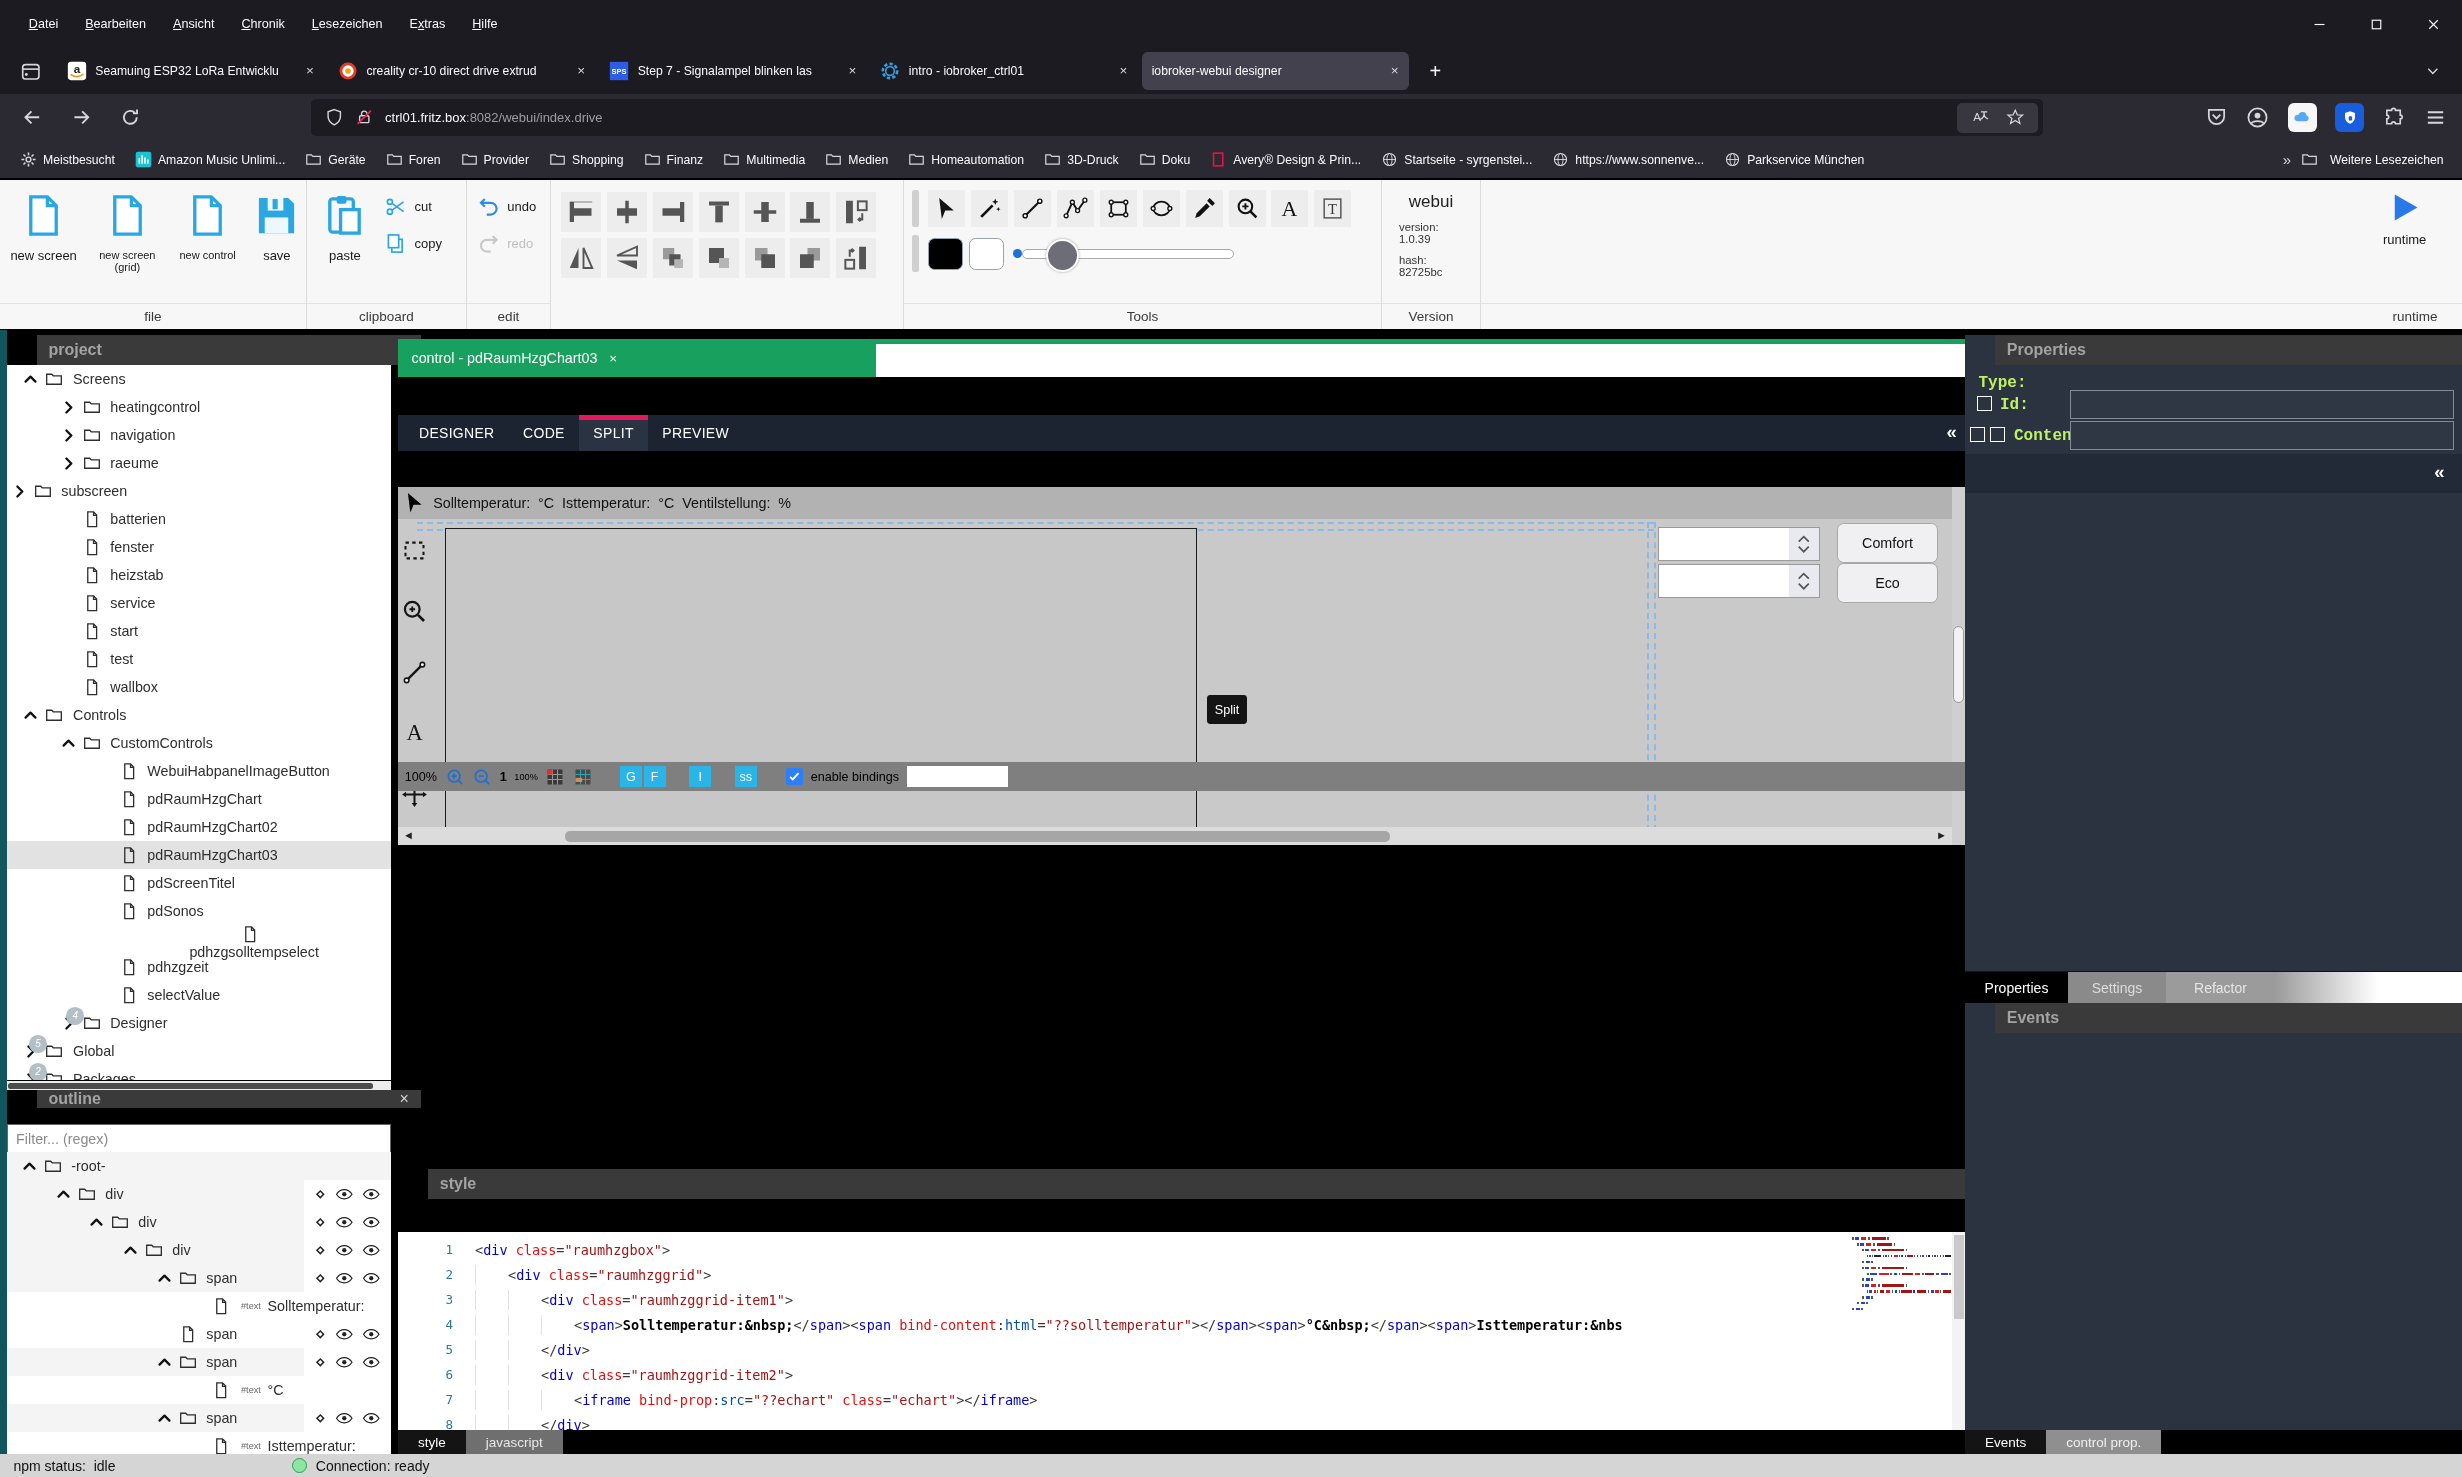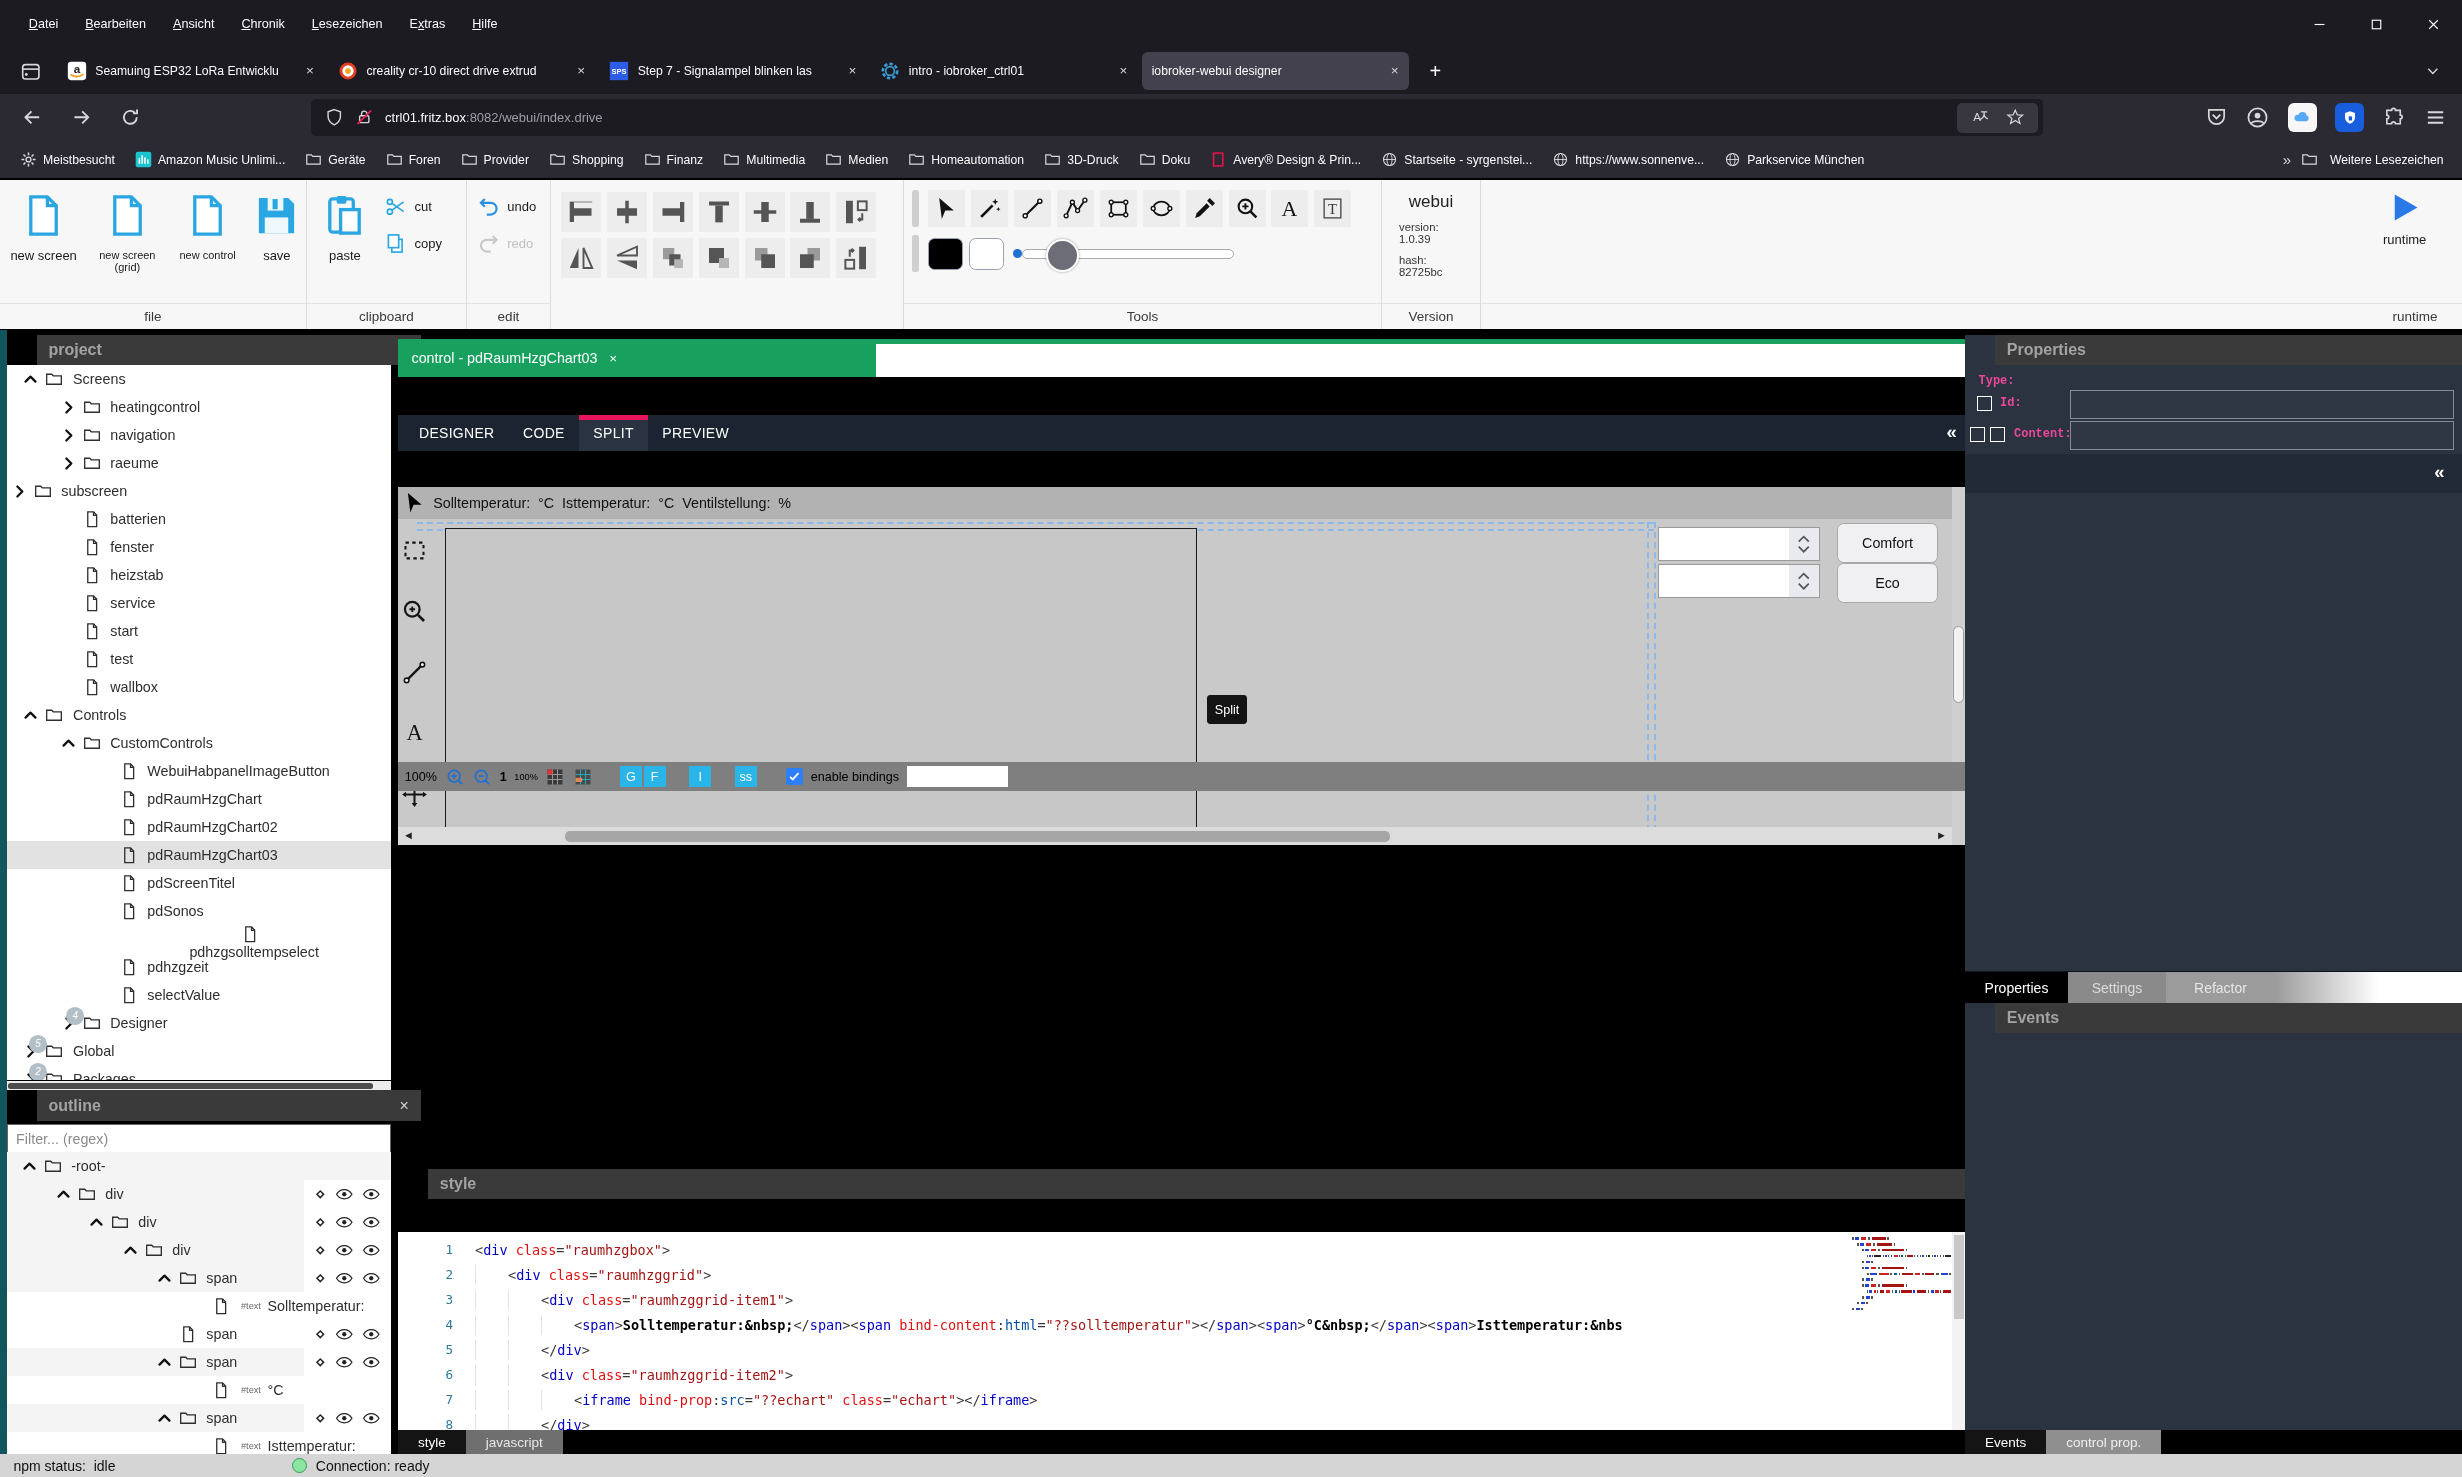--- a/index.html
+++ b/index.html
@@ -158,21 +158,21 @@
   .codev{position:absolute;left:1554px;top:0;width:13.5px;height:100%;background:#f3f3f3;}
   .codev .thumb{position:absolute;left:1.7px;top:2.5px;width:10px;height:84px;background:#c9c9c9;}
 
   .btabs{background:#000;display:flex;align-items:stretch;}
   .btab{display:flex;align-items:center;justify-content:center;font-size:13.5px;padding:0 20px;}
   .btab.on{background:#141414;color:#fff;}
   .btab.off{background:#6f6f6f;color:#e8e8e8;}
 
   
   .rightpanel{position:absolute;left:1965px;top:5px;width:498px;height:1120px;background:#2b3240;}
-  .proplabel{font-family:"Liberation Mono",monospace;font-weight:bold;color:#ec4899;font-size:12px;}
+  .proplabel{font-family:"Liberation Mono",monospace;font-weight:bold;color:#bef264;font-size:16px;}
   .pcheck{width:15px;height:15px;border:1.7px solid #fff;box-sizing:border-box;display:inline-block;flex:0 0 auto;}
   .pinput{position:absolute;left:105px;width:384px;height:29px;background:#2f3644;border:0.8px solid #848b98;box-sizing:border-box;}
   .collstrip{position:absolute;left:0;top:119px;width:100%;height:39px;background:#232a37;}
   .collstrip .collapse{position:absolute;right:18.5px;top:6.7px;}
   .rtabs{position:absolute;left:0;top:636px;width:100%;height:31px;display:flex;border-top:0.8px solid #10131a;}
   .rtab{display:flex;align-items:center;justify-content:center;font-size:14px;}
   .rtabs .fill{flex:1;background:linear-gradient(90deg,#9b9b9b 0%,#ffffff 55%,#ffffff 100%);}
   .eventsbody{position:absolute;left:0;top:698px;width:100%;height:104px;background:#fff;}
   .eventsbody .elabel{position:absolute;left:11.8px;top:6.7px;font-size:14.3px;color:#000;}
   .eventsbody input{position:absolute;left:10px;top:37px;width:458px;height:34px;border:0.8px solid #8a8a8a;border-radius:3.4px;box-sizing:border-box;font-size:13.5px;padding:0 6.7px;outline:none;}
@@ -1173,21 +1173,21 @@
               <path d="M2.5 5.5h6.5l2 2h10.5v11H2.5z" fill="none" stroke="currentColor" stroke-width="1.7"></path>
             </svg>
           </span>
           <span>Packages</span>
         </div>
       </div>
     <div class="abs hscroll" style="left:6.7px;top:751px;width:384px;height:9.2px;">
         <span class="hthumb" style="left:1.7px;width:365px;"></span>
       </div>
 
-    <div class="abs phead" style="left:6.7px;top:760px;width:384px;height:31px;">
+    <div class="abs phead" style="left:6.7px;top:760px;width:384px;height:18px;">
       <span class="ptitle">outline</span>
       <span class="pclose">×</span>
     </div>
     <div class="abs filter" style="left:6.7px;top:794px;width:384px;height:29px;">
       <input type="text" placeholder="Filter... (regex)" style="">
     </div>
     <div class="abs tree" id="otree" style="left:6.7px;top:822px;width:384px;height:303px;">
         <div class="trow orow-alt" style="padding-left: 10px;">
           <span class="ic tchev">
             <svg viewBox="0 0 24 24">

